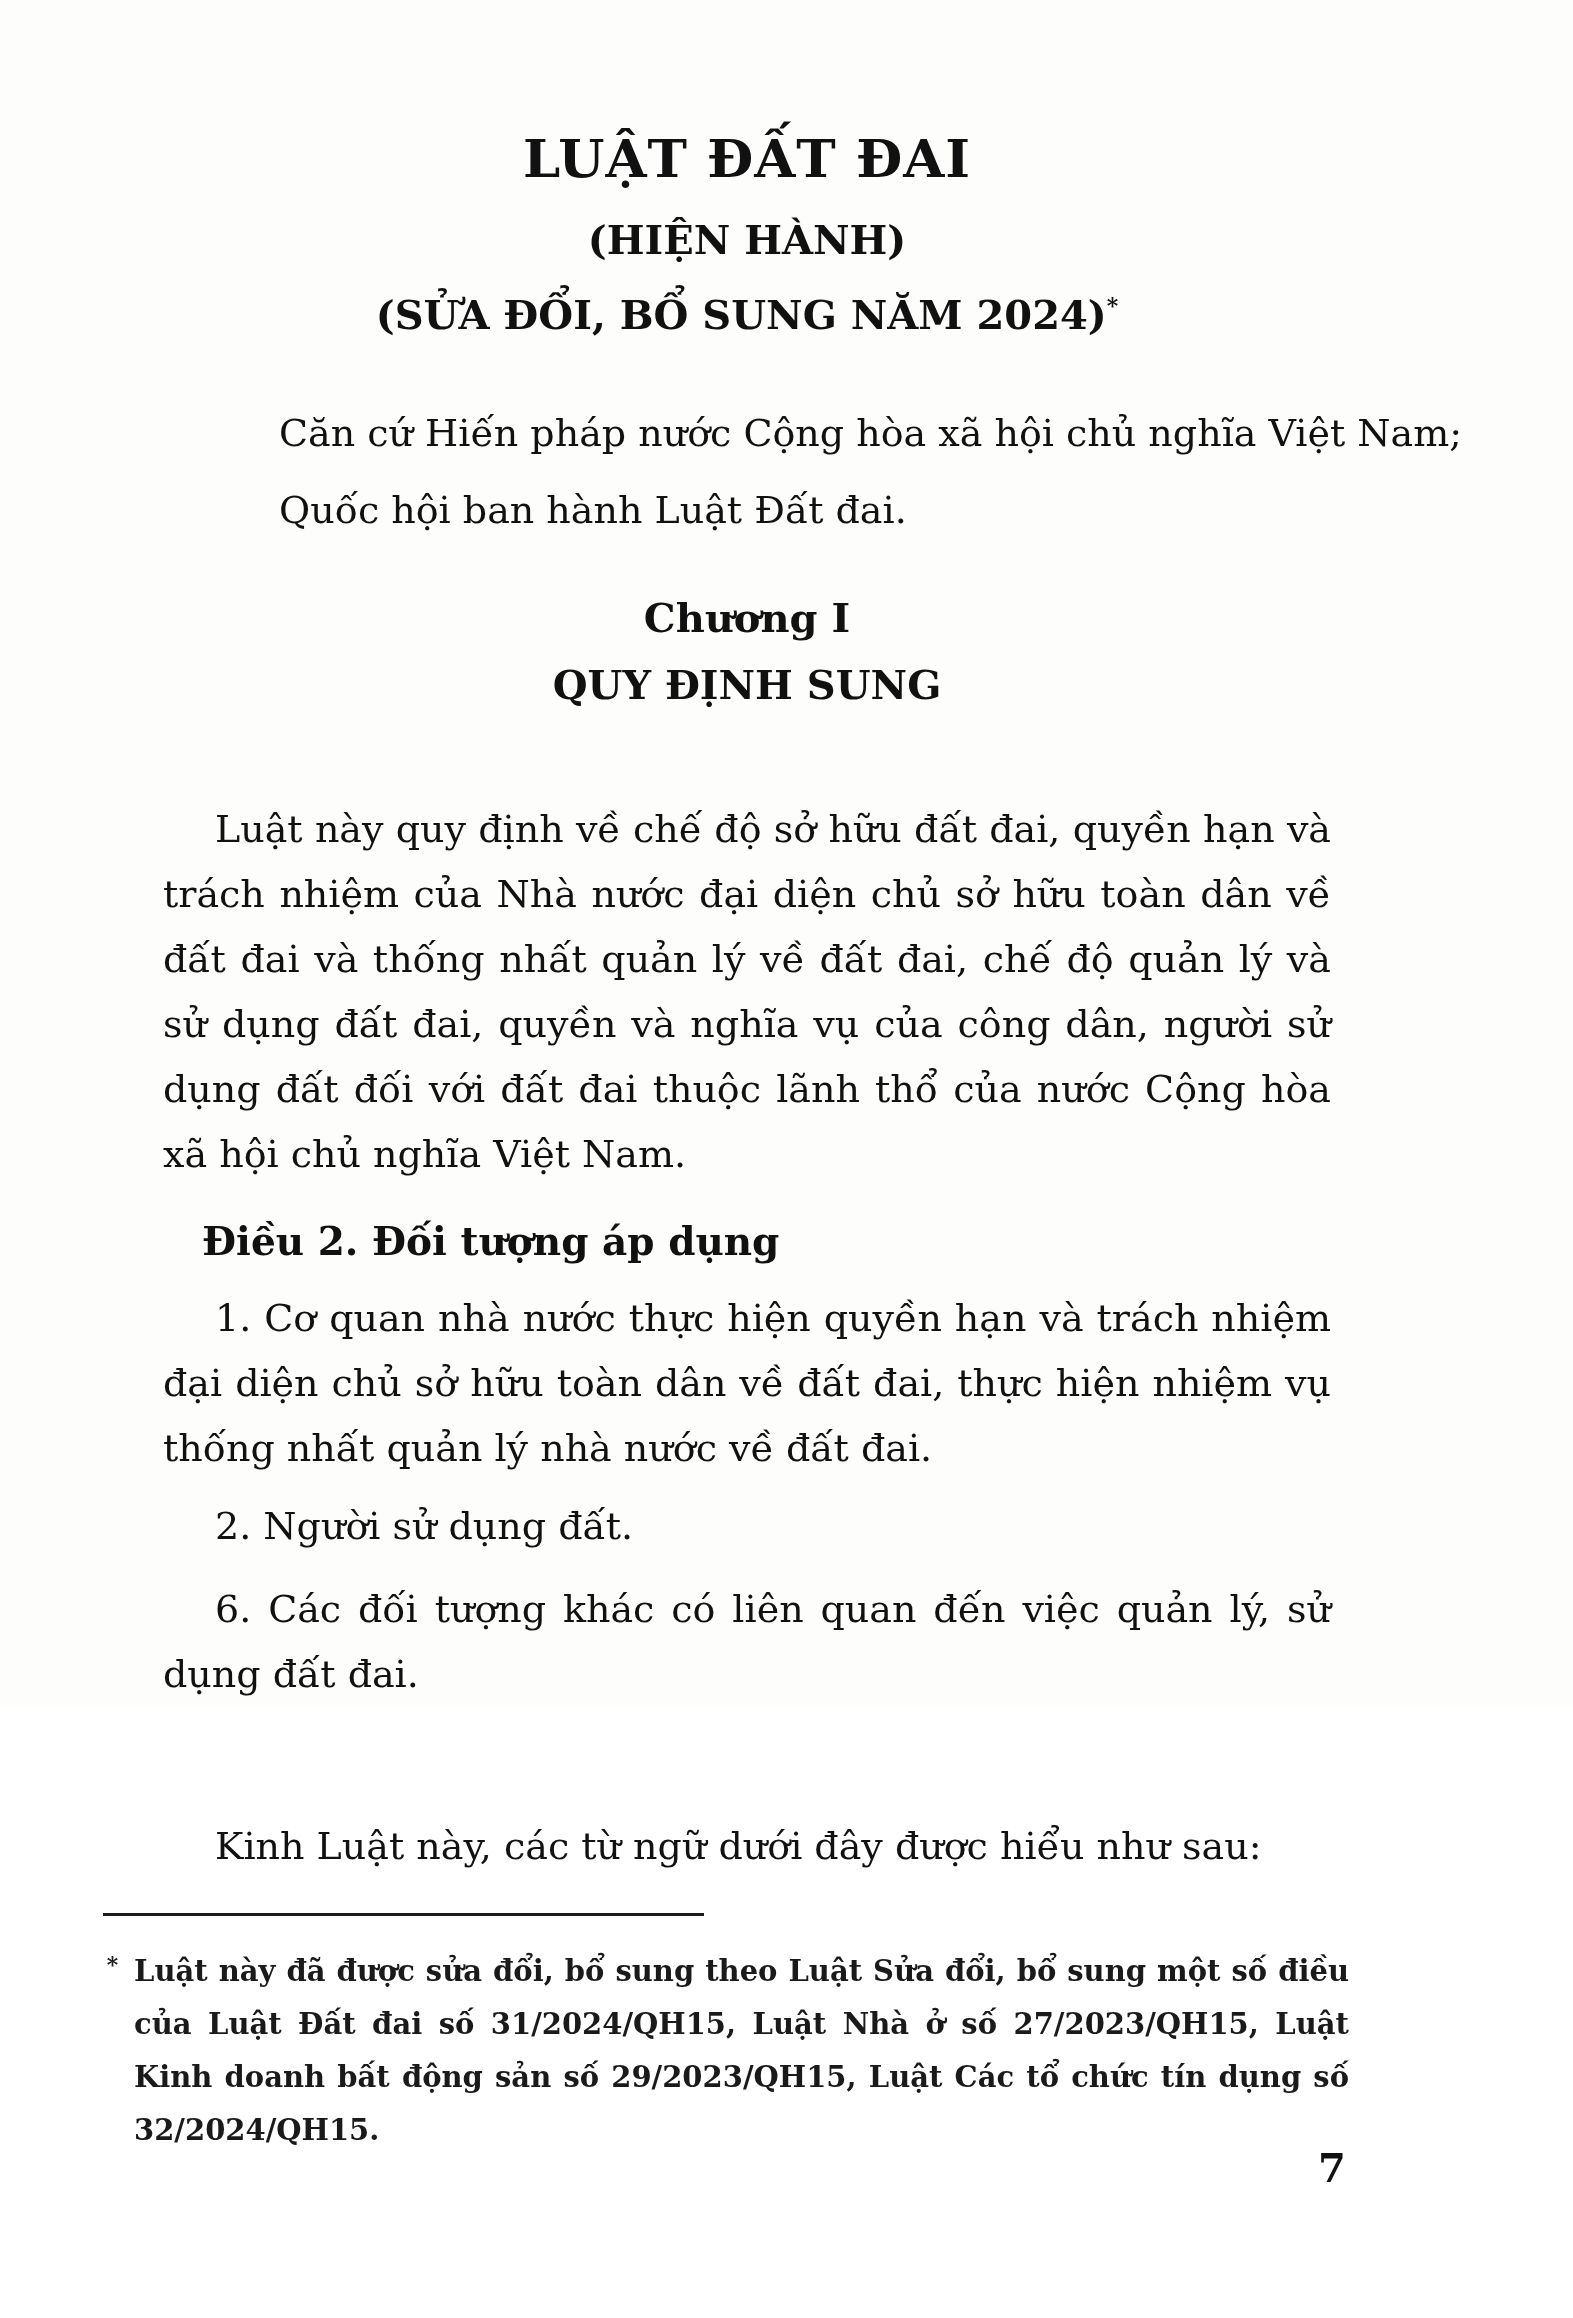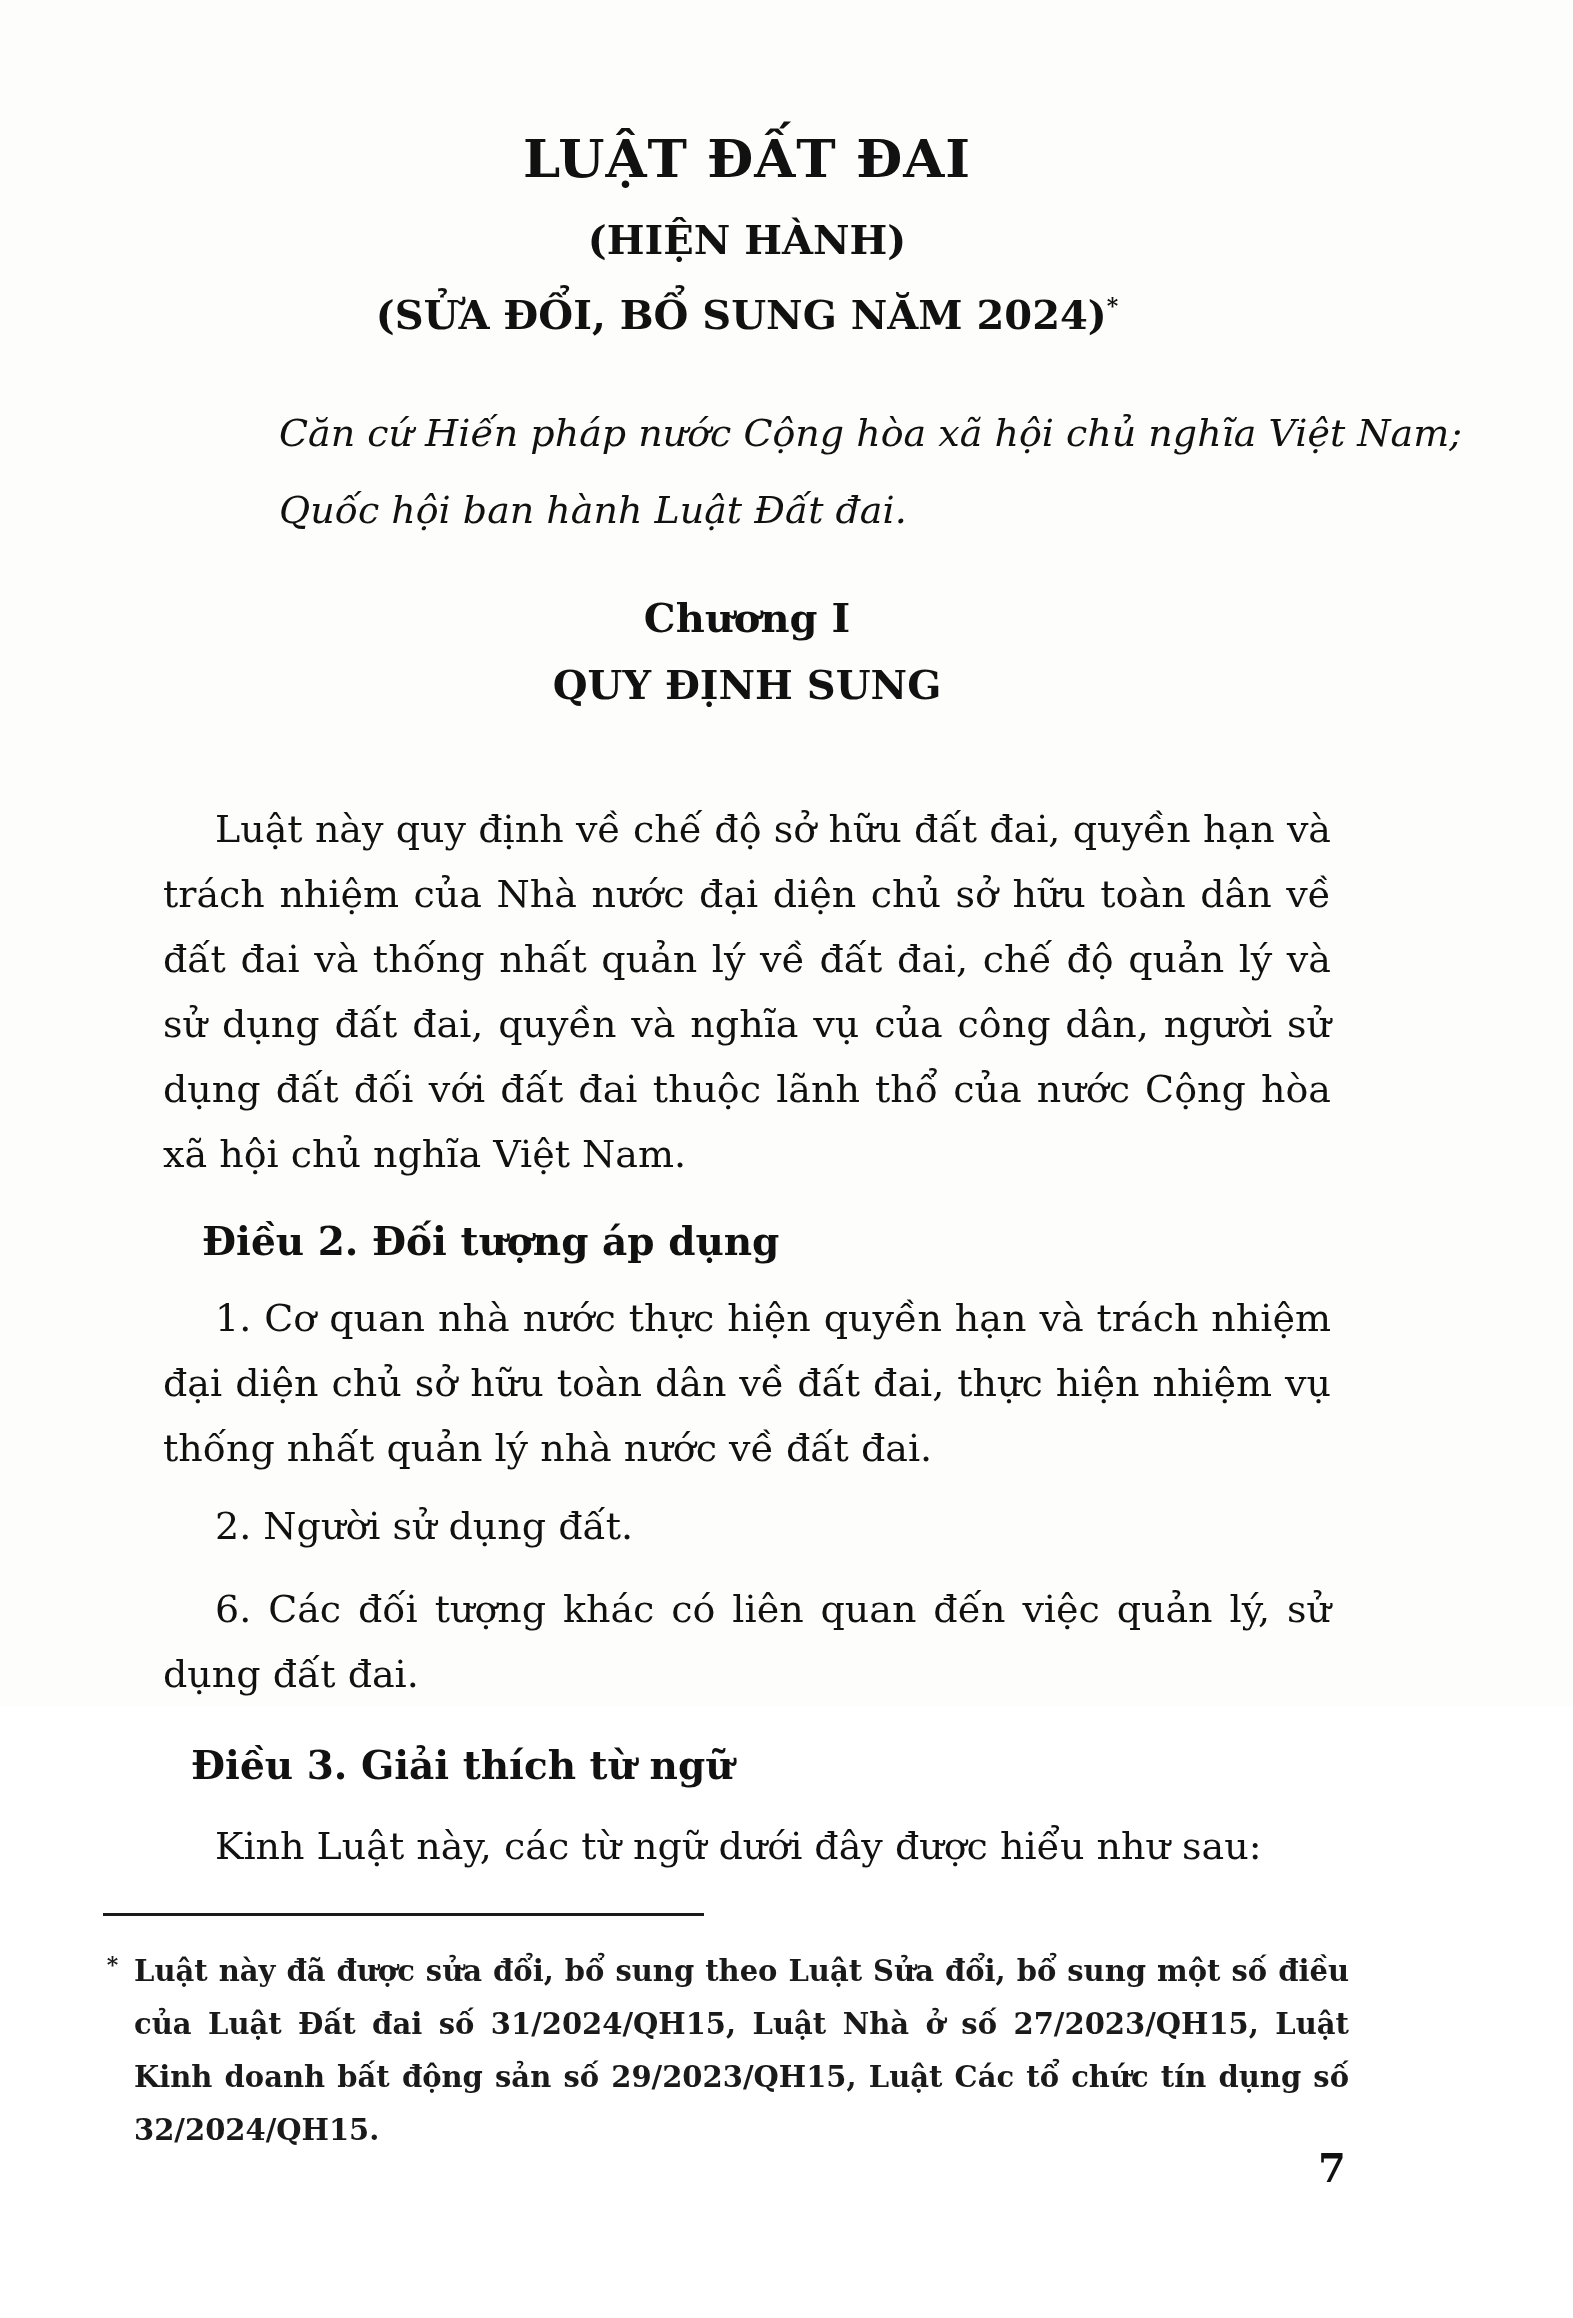--- a/index.html
+++ b/index.html
@@ -54,21 +54,20 @@
       line-height: 60px;
     }
     .title-sub2 sup {
       font-size: 22px;
       vertical-align: 15.5px;
     }
     .preamble {
       position: absolute;
       left: 116px;
       right: 0;
-      font-style: italic;
       font-size: 38px;
       line-height: 77px;
       top: 395px;
     }
     .preamble div { white-space: nowrap; }
     .chapter {
       position: absolute;
       top: 584px;
       left: 0; right: 0;
       font-size: 40px;
@@ -160,21 +159,20 @@
     <div class="center chapter-title">QUY ĐỊNH SUNG</div>
   </div>
 
   <div class="body-text indent" style="top:797px;">Luật này quy định về chế độ sở hữu đất đai, quyền hạn và trách nhiệm của Nhà nước đại diện chủ sở hữu toàn dân về đất đai và thống nhất quản lý về đất đai, chế độ quản lý và sử dụng đất đai, quyền và nghĩa vụ của công dân, người sử dụng đất đối với đất đai thuộc lãnh thổ của nước Cộng hòa xã hội chủ nghĩa Việt Nam.</div>
 
   <div class="article-heading" style="top:1209px; left:202px;">Điều 2. Đối tượng áp dụng</div>
   <div class="body-text indent" style="top:1286px;">1. Cơ quan nhà nước thực hiện quyền hạn và trách nhiệm đại diện chủ sở hữu toàn dân về đất đai, thực hiện nhiệm vụ thống nhất quản lý nhà nước về đất đai.</div>
   <div class="body-text indent" style="top:1494px;">2. Người sử dụng đất.</div>
   <div class="body-text indent" style="top:1577px;">6. Các đối tượng khác có liên quan đến việc quản lý, sử dụng đất đai.</div>
 
-  <div class="article-heading" style="top:1733px; left:191px;">Điều 3. Giải thích từ ngữ</div>
   <div class="body-text indent" style="top:1814px;">Kinh Luật này, các từ ngữ dưới đây được hiểu như sau:</div>
 
   <div class="footnote-rule"></div>
   <div class="footnote">
     <span class="mark">*</span>
     <span class="fn-text">Luật này đã được sửa đổi, bổ sung theo Luật Sửa đổi, bổ sung một số điều của Luật Đất đai số 31/2024/QH15, Luật Nhà ở số 27/2023/QH15, Luật Kinh doanh bất động sản số 29/2023/QH15, Luật Các tổ chức tín dụng số 32/2024/QH15.</span>
   </div>
 
   <div class="page-number">7</div>
 </div>

